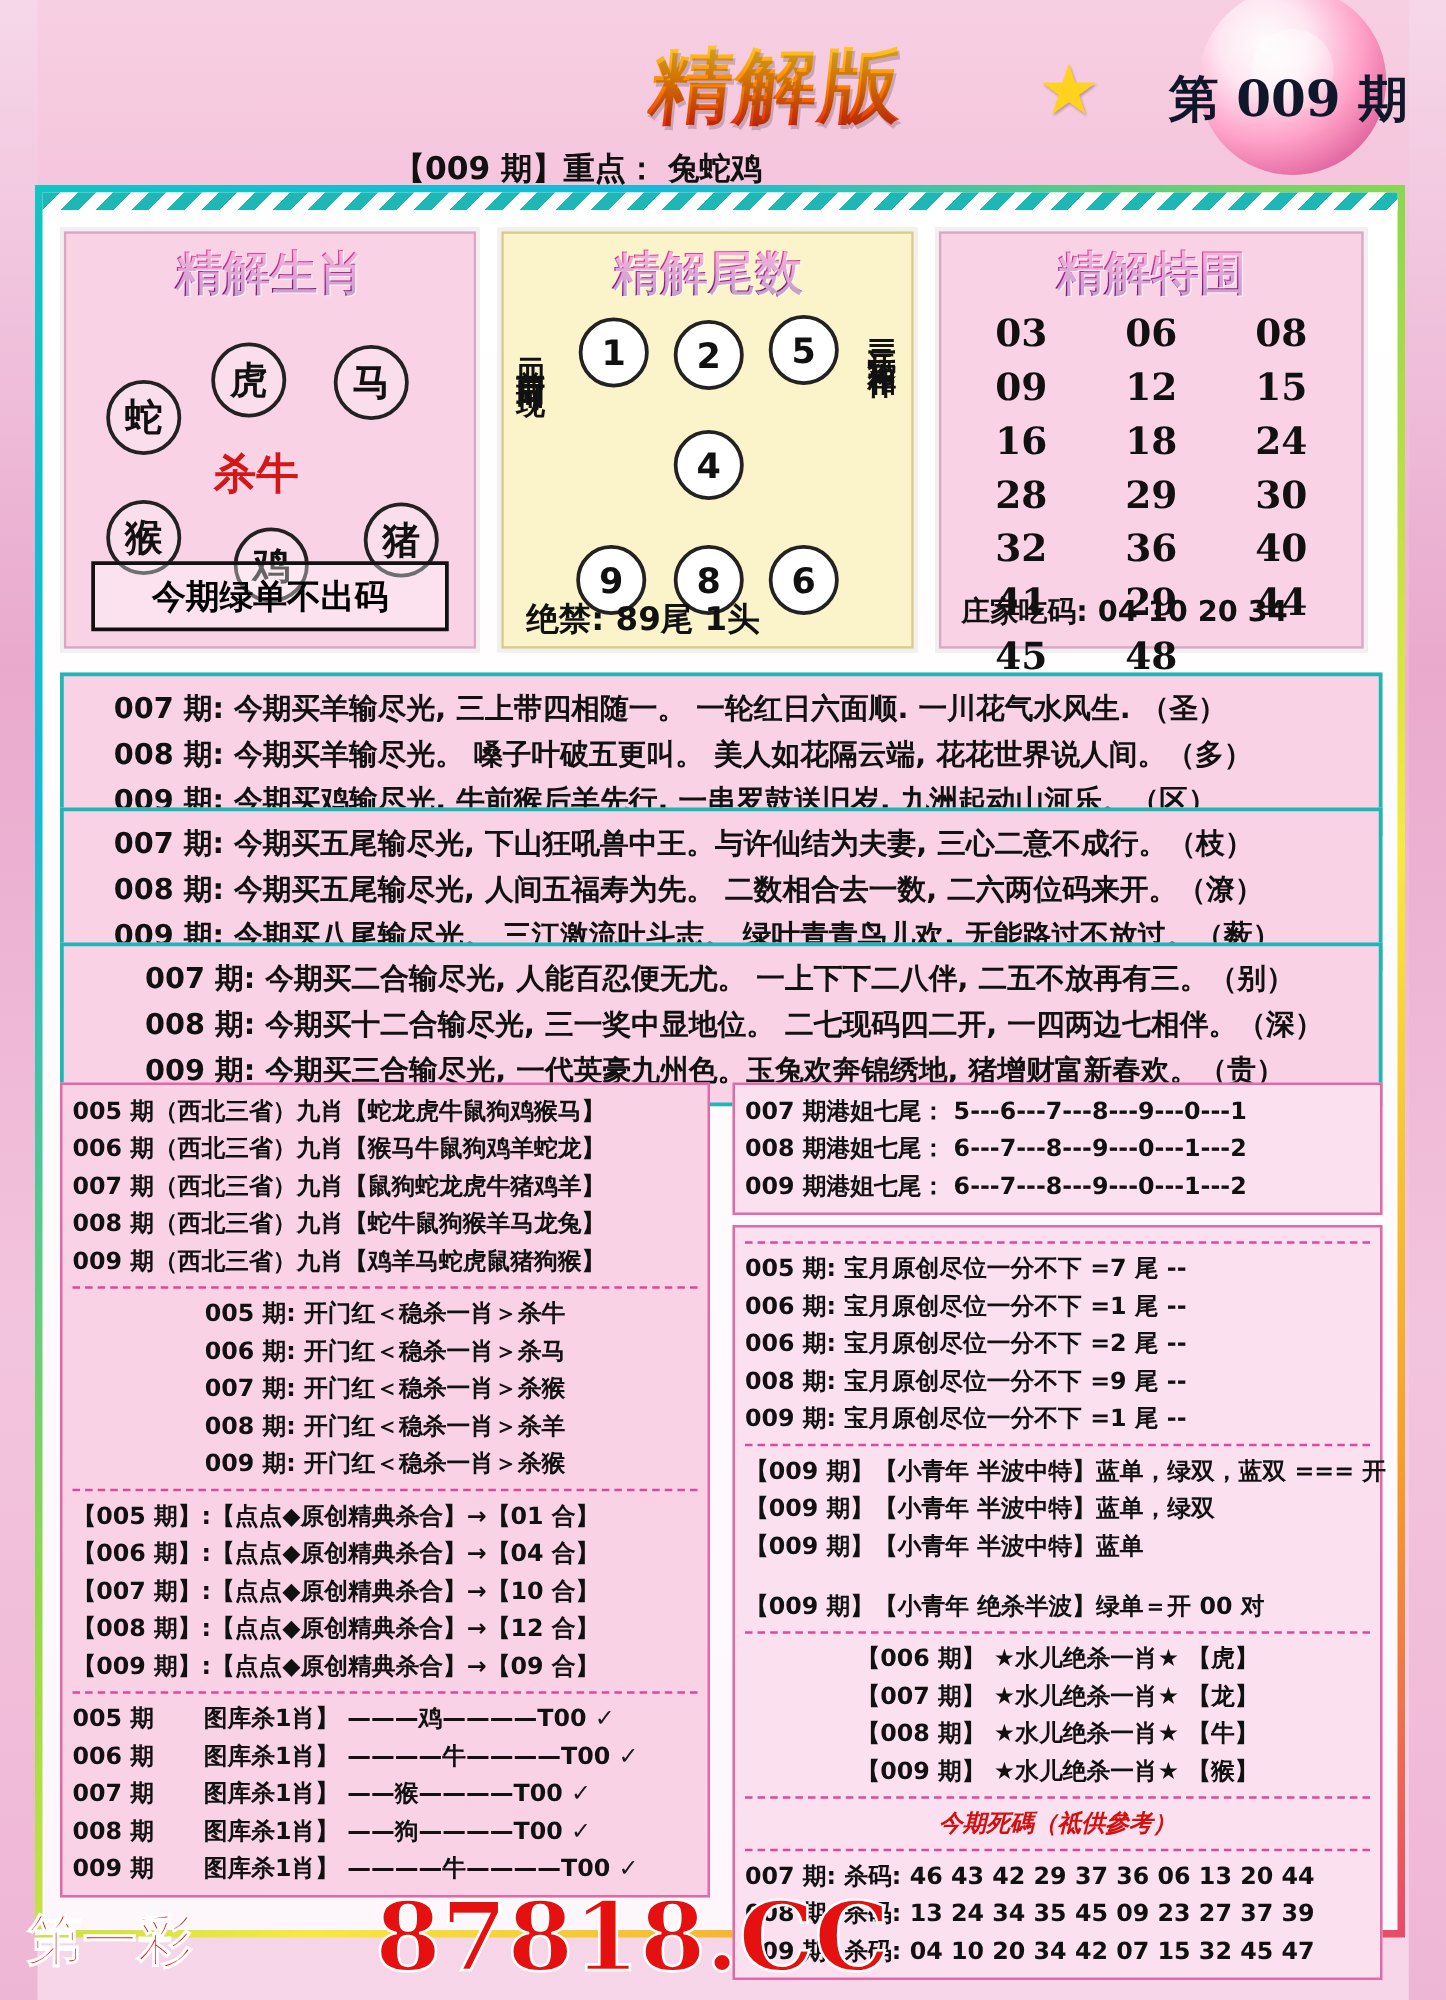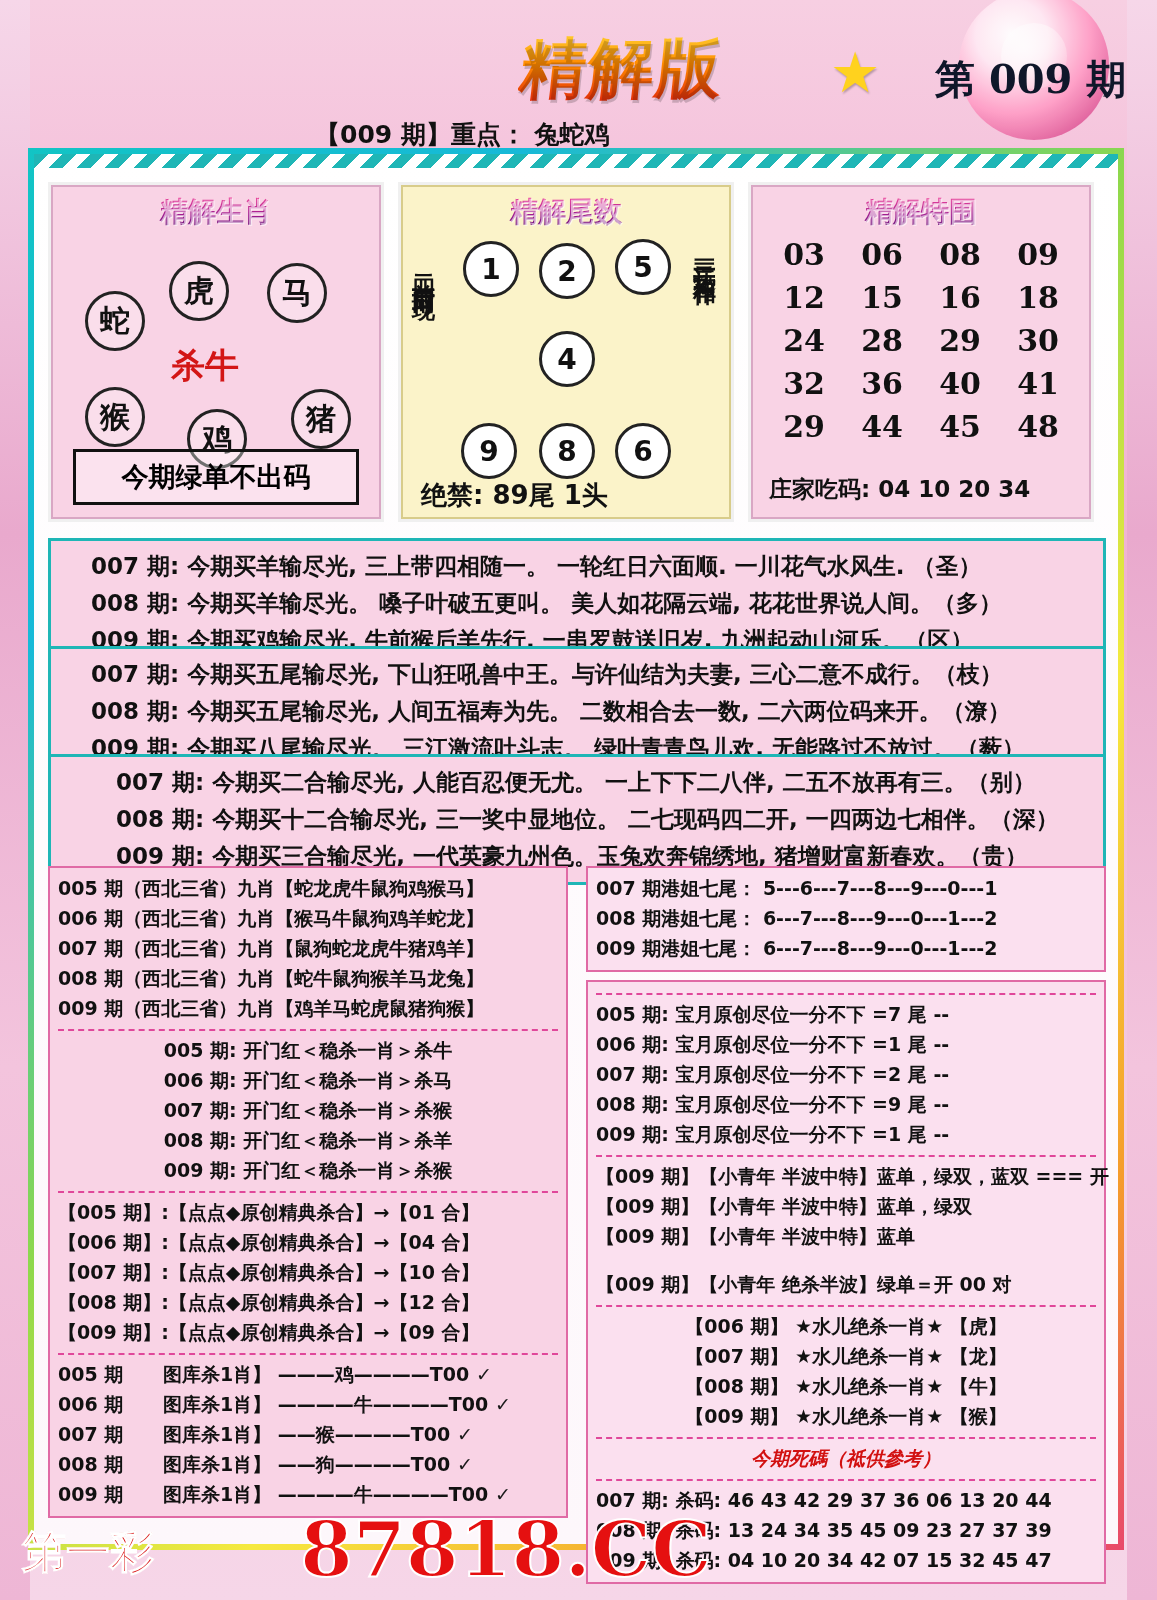--- a/index.html
+++ b/index.html
@@ -41,21 +41,21 @@
      background:linear-gradient(180deg,#ffffff 0%,#fdf7fb 100%);box-sizing:border-box;}
   .zig{position:absolute;left:0;top:0;width:100%;height:14px;
      background:repeating-linear-gradient(135deg,#1fb6b6 0 10px,#ffffff 10px 20px);}
 
   
   .panelrow{position:absolute;left:14px;top:28px;width:1058px;height:340px;display:flex;gap:14px;}
   .panel{background:#f9d3e5;border:3px solid #f0f0f0;box-shadow:0 0 0 2px #d9a7c4 inset;position:relative;}
   .p1{width:330px;}
   .p2{width:330px;background:#fbf3c9;box-shadow:0 0 0 2px #d8cc8a inset;}
   .p3{width:340px;}
-  .ptitle{text-align:center;font-size:28px;font-weight:bold;margin-top:8px;
+  .ptitle{text-align:center;font-size:38px;font-weight:bold;margin-top:8px;
      font-family:"DejaVu Serif","Liberation Serif",serif;
      background:linear-gradient(180deg,#ff4fa0,#9b1b8f 60%,#5b1070);
      -webkit-background-clip:text;background-clip:text;-webkit-text-fill-color:transparent;
      text-shadow:1px 1px 0 rgba(255,255,255,.6);}
 
   
   .zodiac{position:relative;height:215px;}
   .zd{position:absolute;width:54px;height:54px;border-radius:50%;border:3px solid #222;
      display:flex;align-items:center;justify-content:center;font-size:30px;font-weight:bold;color:#111;
      background:rgba(255,255,255,.25);}
@@ -65,21 +65,21 @@
      font-size:27px;font-weight:bold;color:#000000;}
 
   
   .tails{position:relative;height:250px;}
   .tb{position:absolute;width:50px;height:50px;border-radius:50%;border:3px solid #222;
      display:flex;align-items:center;justify-content:center;font-size:28px;font-weight:bold;color:#111;background:#fff;}
   .vtext{position:absolute;writing-mode:vertical-rl;font-size:23px;font-weight:bold;color:#111;letter-spacing:4px;}
   .forbid{position:absolute;left:20px;bottom:6px;font-size:26px;font-weight:bold;color:#111;}
 
   
-  .numgrid{margin:6px 14px 0 14px;display:grid;grid-template-columns:repeat(4,1fr);row-gap:8px;}
+  .numgrid{margin:6px 14px 0 14px;display:grid;grid-template-columns:repeat(3,1fr);row-gap:8px;}
   .numgrid div{text-align:center;font-size:30px;font-weight:bold;color:#111;
      font-family:"DejaVu Serif","Liberation Serif",serif;}
   .eat{position:absolute;left:18px;bottom:14px;font-size:23px;font-weight:bold;color:#111;}
 
   
   .vblock{position:absolute;left:14px;width:1058px;border:3px solid #1fb6b6;background:#f9d3e5;box-sizing:border-box;padding:7px 0;}
   .vb1{top:384px;}
   .vb2{top:492px;}
   .vb3{top:600px;padding-left:25px;}
   .vline{font-size:23px;color:#111;padding:3px 0 3px 40px;white-space:nowrap;font-weight:bold;}
@@ -260,21 +260,21 @@
     <div class="colR">
       <div class="sectR">
         <div class="row">007 期港姐七尾： 5---6---7---8---9---0---1</div>
         <div class="row">008 期港姐七尾： 6---7---8---9---0---1---2</div>
         <div class="row">009 期港姐七尾： 6---7---8---9---0---1---2</div>
       </div>
       <div class="sectR">
         <div class="dash"></div>
         <div class="row">005 期:  宝月原创尽位一分不下 =7 尾 --</div>
         <div class="row">006 期:  宝月原创尽位一分不下 =1 尾 --</div>
-        <div class="row">007 期:  宝月原创尽位一分不下 =2 尾 --</div>
+        <div class="row">006 期:  宝月原创尽位一分不下 =2 尾 --</div>
         <div class="row">008 期:  宝月原创尽位一分不下 =9 尾 --</div>
         <div class="row">009 期:  宝月原创尽位一分不下 =1 尾 --</div>
         <div class="dash"></div>
         <div class="row">【009 期】【小青年 半波中特】蓝单，绿双，蓝双 === 开</div>
         <div class="row">【009 期】【小青年 半波中特】蓝单，绿双</div>
         <div class="row">【009 期】【小青年 半波中特】蓝单</div>
         <div class="row" style="height:14px"></div>
         <div class="row">【009 期】【小青年 绝杀半波】绿单＝开 00 对</div>
         <div class="dash"></div>
         <div class="row ctr">【006 期】 ★水儿绝杀一肖★ 【虎】</div>

